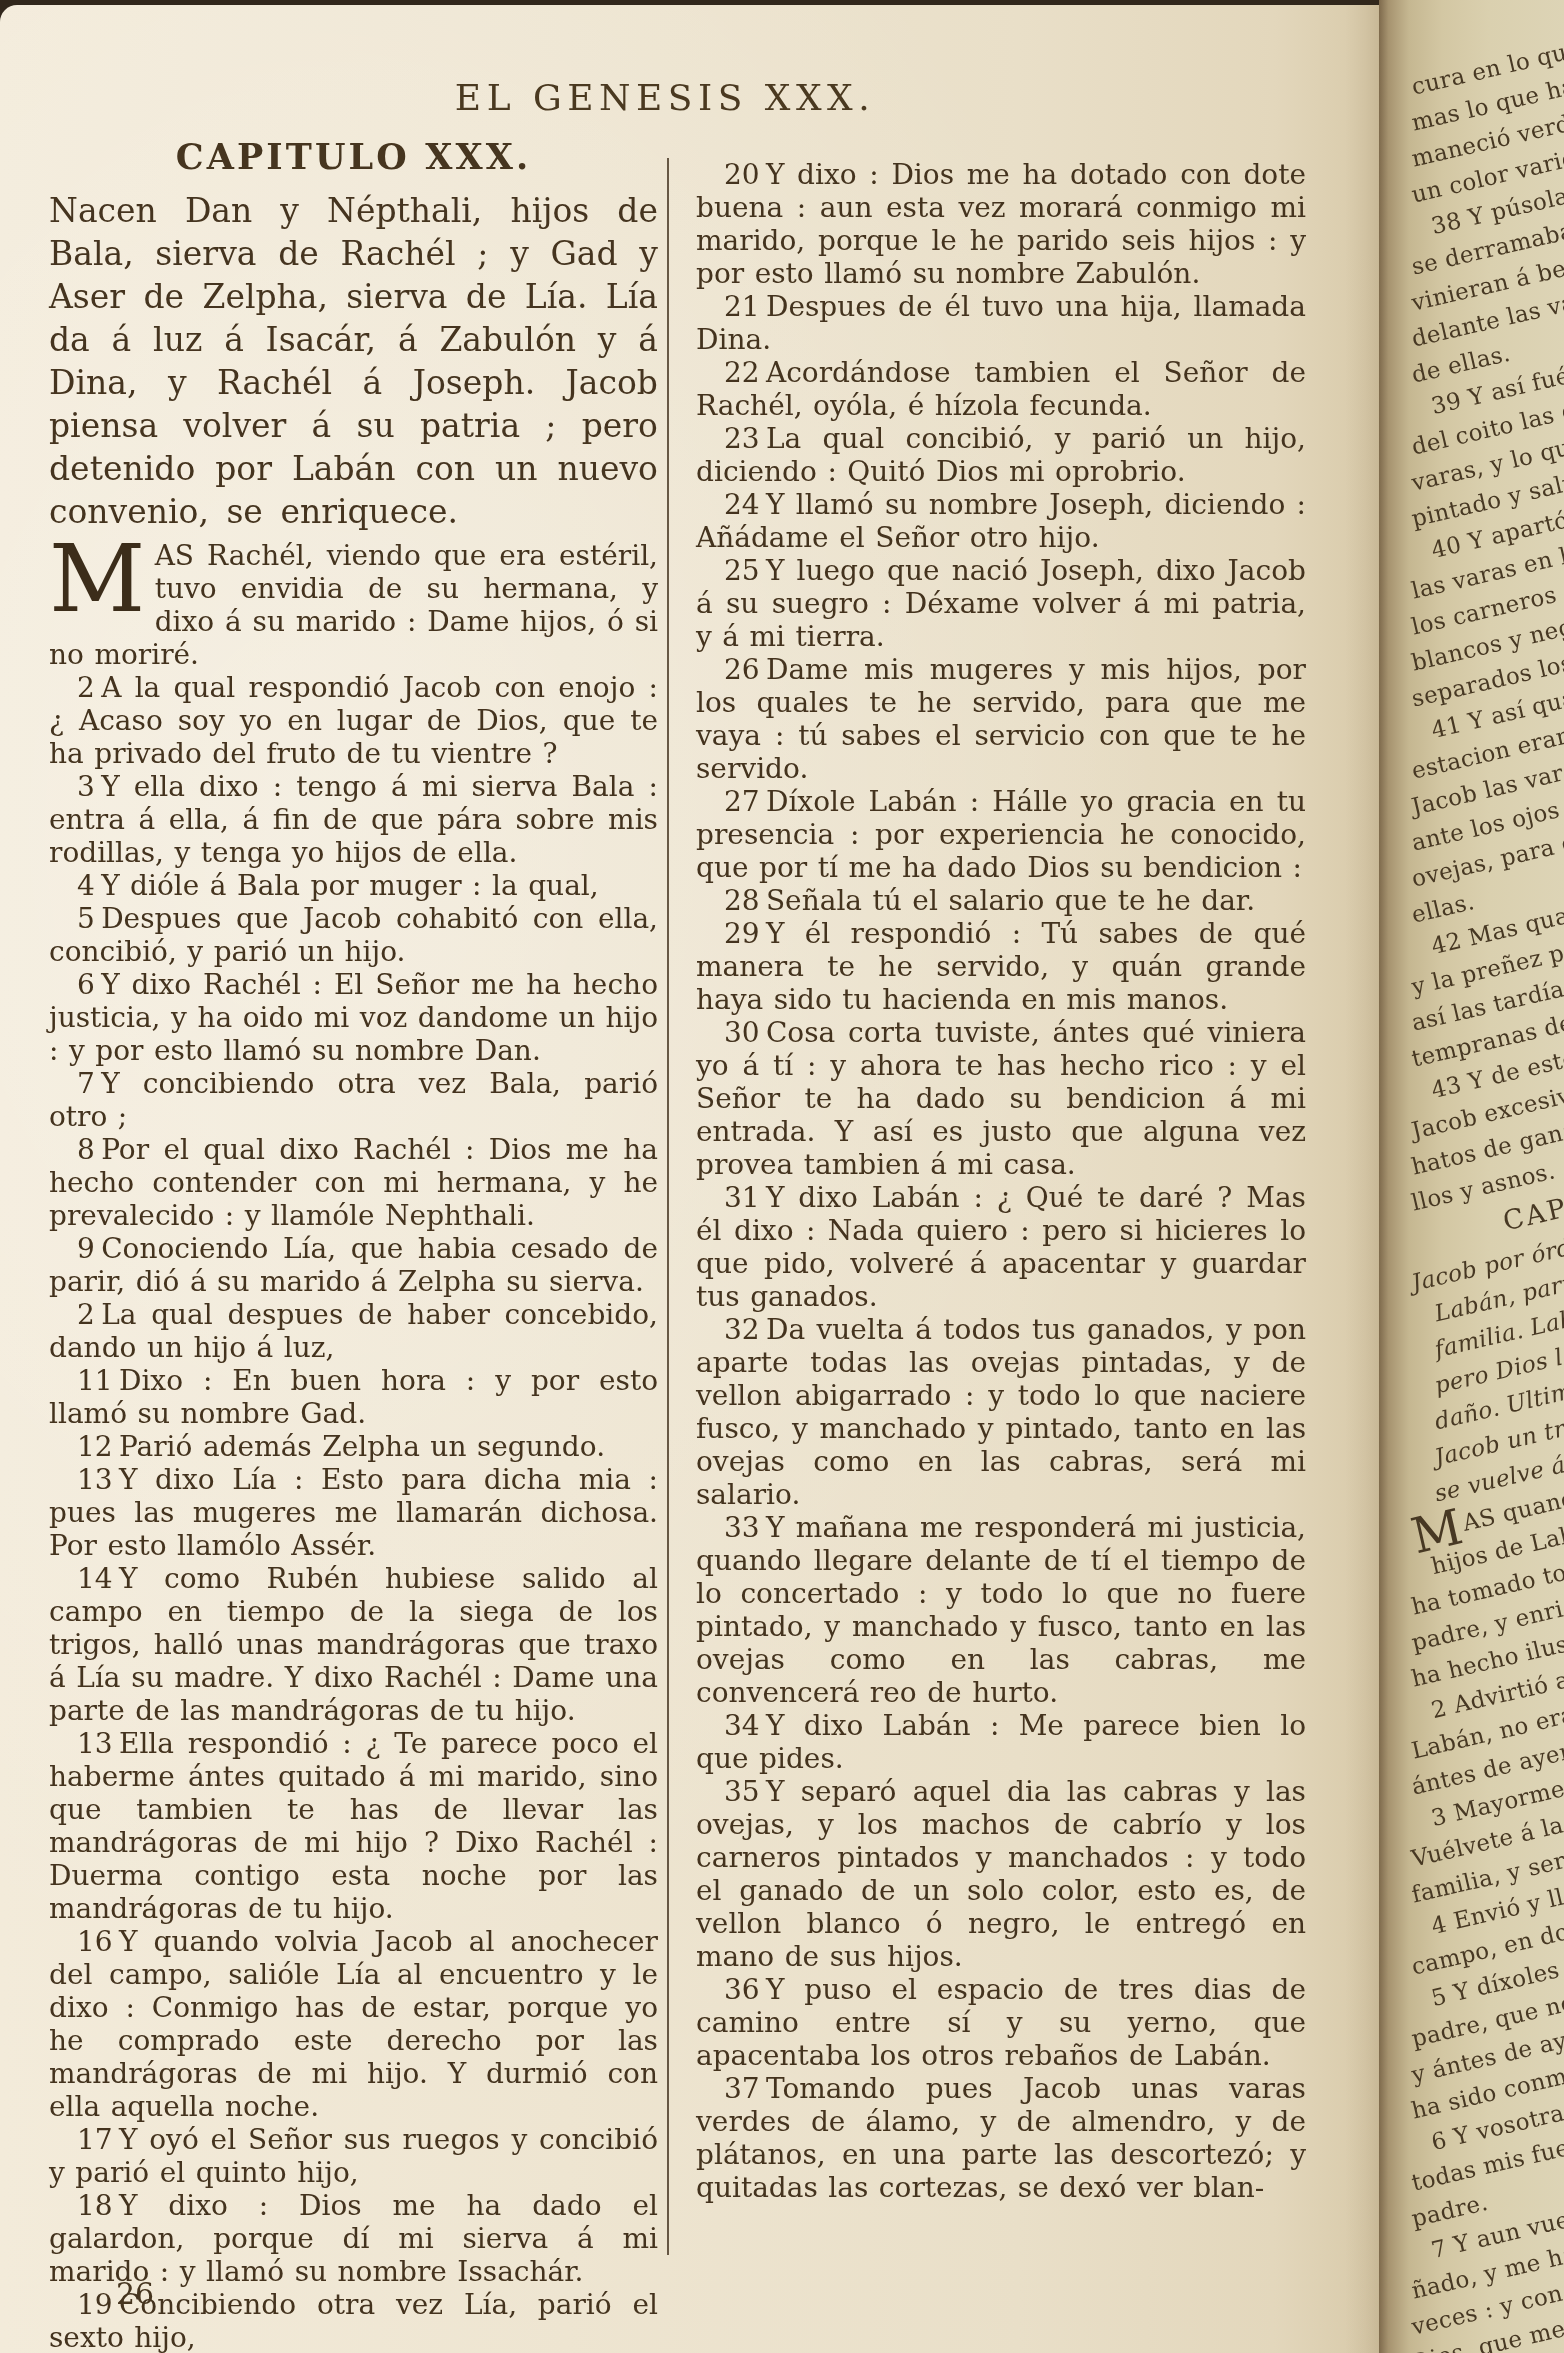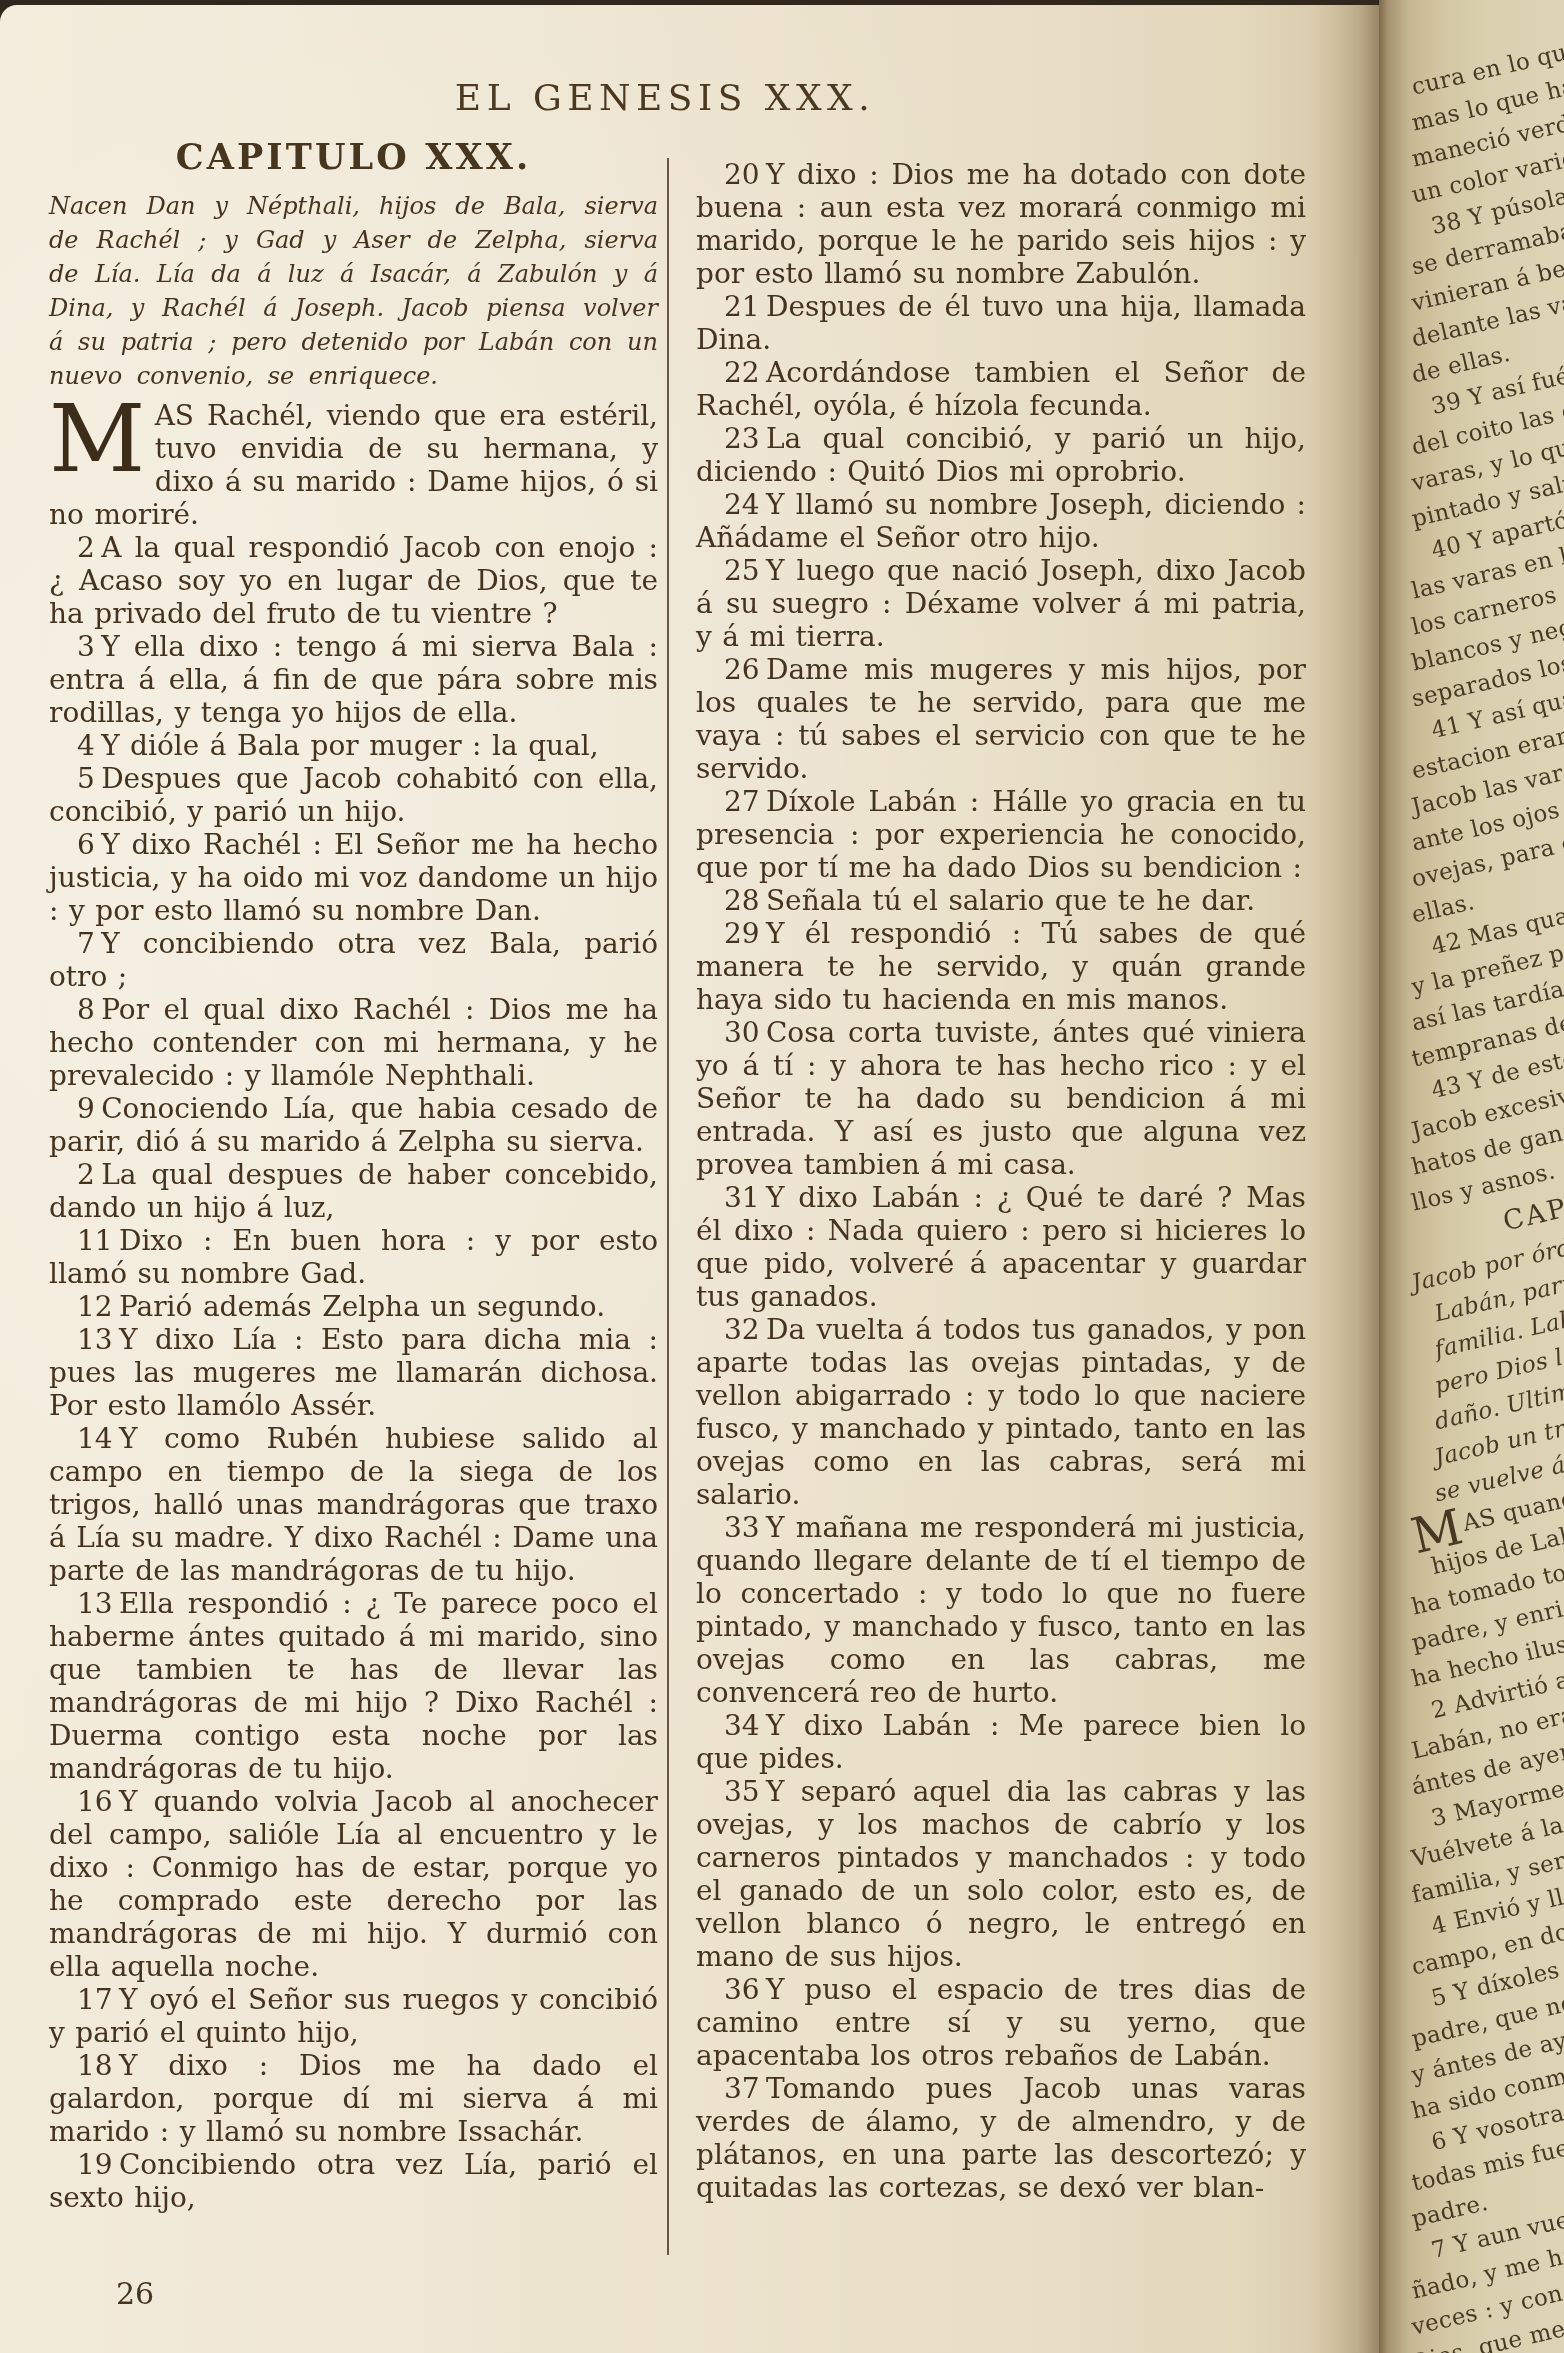--- a/index.html
+++ b/index.html
@@ -7,34 +7,35 @@
   .photo{position:relative;width:1565px;height:2354px;background:#31271c;overflow:hidden;}
 
   
   .main-page{
     position:absolute;left:0;top:4.7px;width:1379px;height:2349px;
     background:
       radial-gradient(ellipse at 22% 35%, rgba(255,255,255,0.30), rgba(255,255,255,0) 55%),
       linear-gradient(90deg,#f3ebda 0%,#eee5d1 40%,#e9dfc8 72%,#e3d7bc 90%,#d9cbab 96.5%,#cbbb98 99%,#bfae8a 100%),
       #ece2cb;
     border-radius:17px 0 0 0;
+    padding-left:36px;
   }
   .running-header{
     position:absolute;top:72px;left:0;width:1330px;text-align:center;
     font-size:36px;letter-spacing:5.5px;color:#4a3920;font-weight:500;
   }
   .col{position:absolute;color:#44331e;}
   .col-left{left:49px;top:131px;width:609px;}
   .col-right{left:696px;top:153px;width:610px;}
   .chap-heading{
     margin:0 0 12.5px 0;text-align:center;font-size:35px;font-weight:600;
     letter-spacing:3.1px;color:#46351f;
   }
   .summary{
-    margin:0 0 6.3px 0;font-style:italic;font-size:24px;line-height:34px;
+    margin:0 0 6.3px 0;font-size:33px;line-height:43px;
     text-align:justify;word-spacing:7px;color:#45341f;
   }
   .verse{
     margin:0;font-size:28px;line-height:33px;text-align:justify;
     text-indent:28px;word-spacing:1.6px;color:#44331e;
   }
   .verse.first{text-indent:0;}
   .vnum{padding-right:6.3px;}
   .dropcap{
     float:left;font-size:94px;line-height:69px;padding:4.7px 9.4px 0 0;

